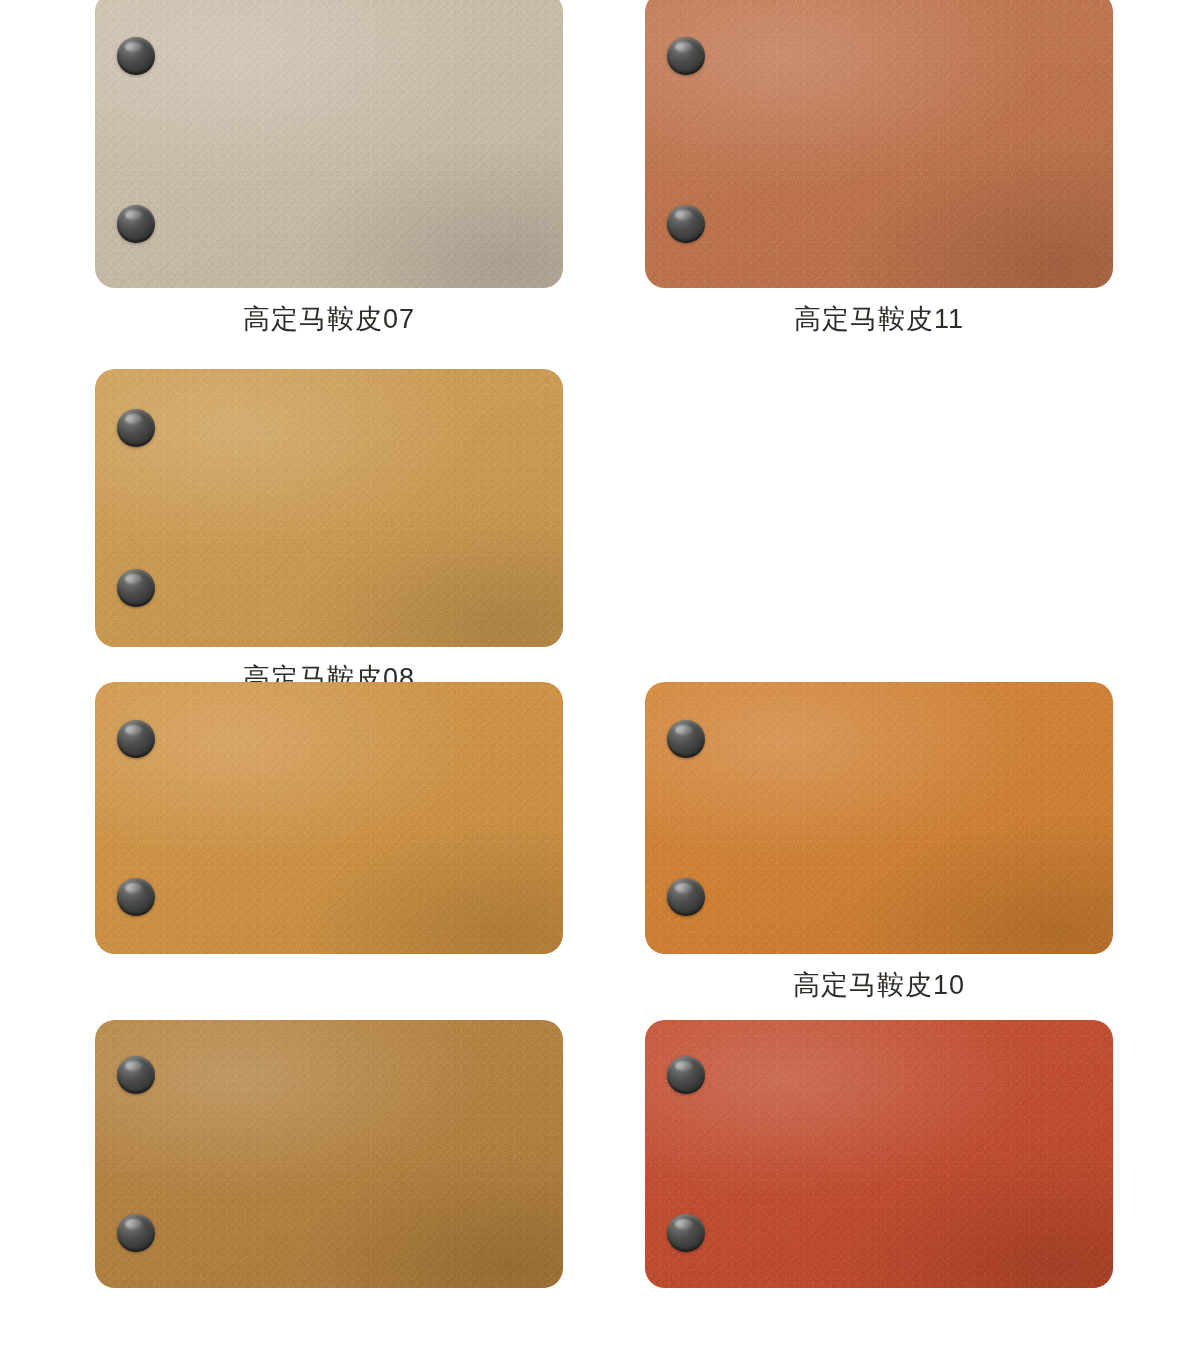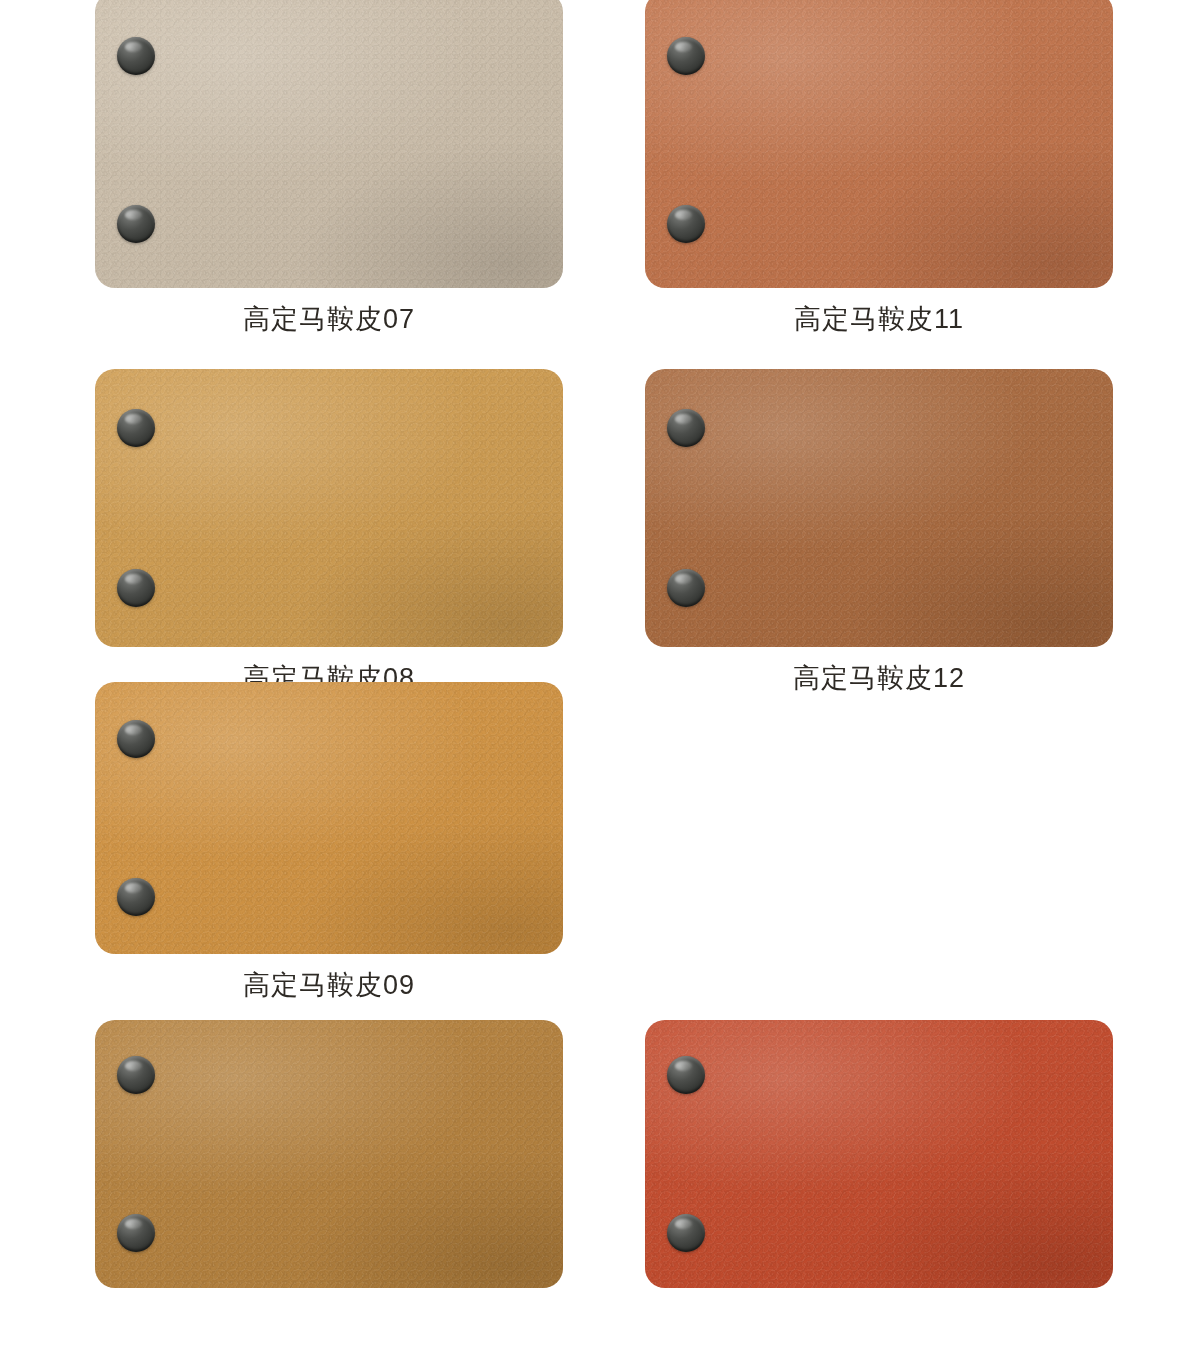--- a/index.html
+++ b/index.html
@@ -146,40 +146,39 @@
   <div class="swatch-cell col-left row-2">
     <div class="swatch-tile" style="background-color: rgb(207, 156, 79);">
       <div class="grain"></div>
       <div class="sheen"></div>
       <div class="rivet rivet-top" style="--rivet: #3d3f3c;"></div>
       <div class="rivet rivet-bottom" style="--rivet: #3d3f3c;"></div>
     </div>
     <div class="swatch-label">高定马鞍皮08</div>
   </div>
 
-  <div class="swatch-cell col-right row-2">
-    <div class="swatch-tile" style="background-color: rgb(169, 105, 61);">
-      <div class="grain"></div>
-      <div class="sheen"></div>
-      <div class="rivet rivet-top" style="--rivet: #3d3f3c;"></div>
-      <div class="rivet rivet-bottom" style="--rivet: #3d3f3c;"></div>
-    </div>
-    <div class="swatch-label">高定马鞍皮12</div>
-  </div>
 
   <div class="swatch-cell col-left row-3">
     <div class="swatch-tile" style="background-color: rgb(210, 147, 65);">
       <div class="grain"></div>
       <div class="sheen"></div>
       <div class="rivet rivet-top" style="--rivet: #3d3f3c;"></div>
       <div class="rivet rivet-bottom" style="--rivet: #3d3f3c;"></div>
     </div>
-    <div class="swatch-label">高定马鞍皮09</div>
   </div>
 
+  <div class="swatch-cell col-right row-3">
+    <div class="swatch-tile" style="background-color: rgb(212, 128, 47);">
+      <div class="grain"></div>
+      <div class="sheen"></div>
+      <div class="rivet rivet-top" style="--rivet: #3d3f3c;"></div>
+      <div class="rivet rivet-bottom" style="--rivet: #3d3f3c;"></div>
+    </div>
+    <div class="swatch-label">高定马鞍皮10</div>
+  </div>
 
   <div class="swatch-cell col-left row-4">
     <div class="swatch-tile" style="background-color: rgb(181, 129, 60);">
       <div class="grain"></div>
       <div class="sheen"></div>
       <div class="rivet rivet-top" style="--rivet: #3d3f3c;"></div>
       <div class="rivet rivet-bottom" style="--rivet: #3d3f3c;"></div>
     </div>
   </div>
 

